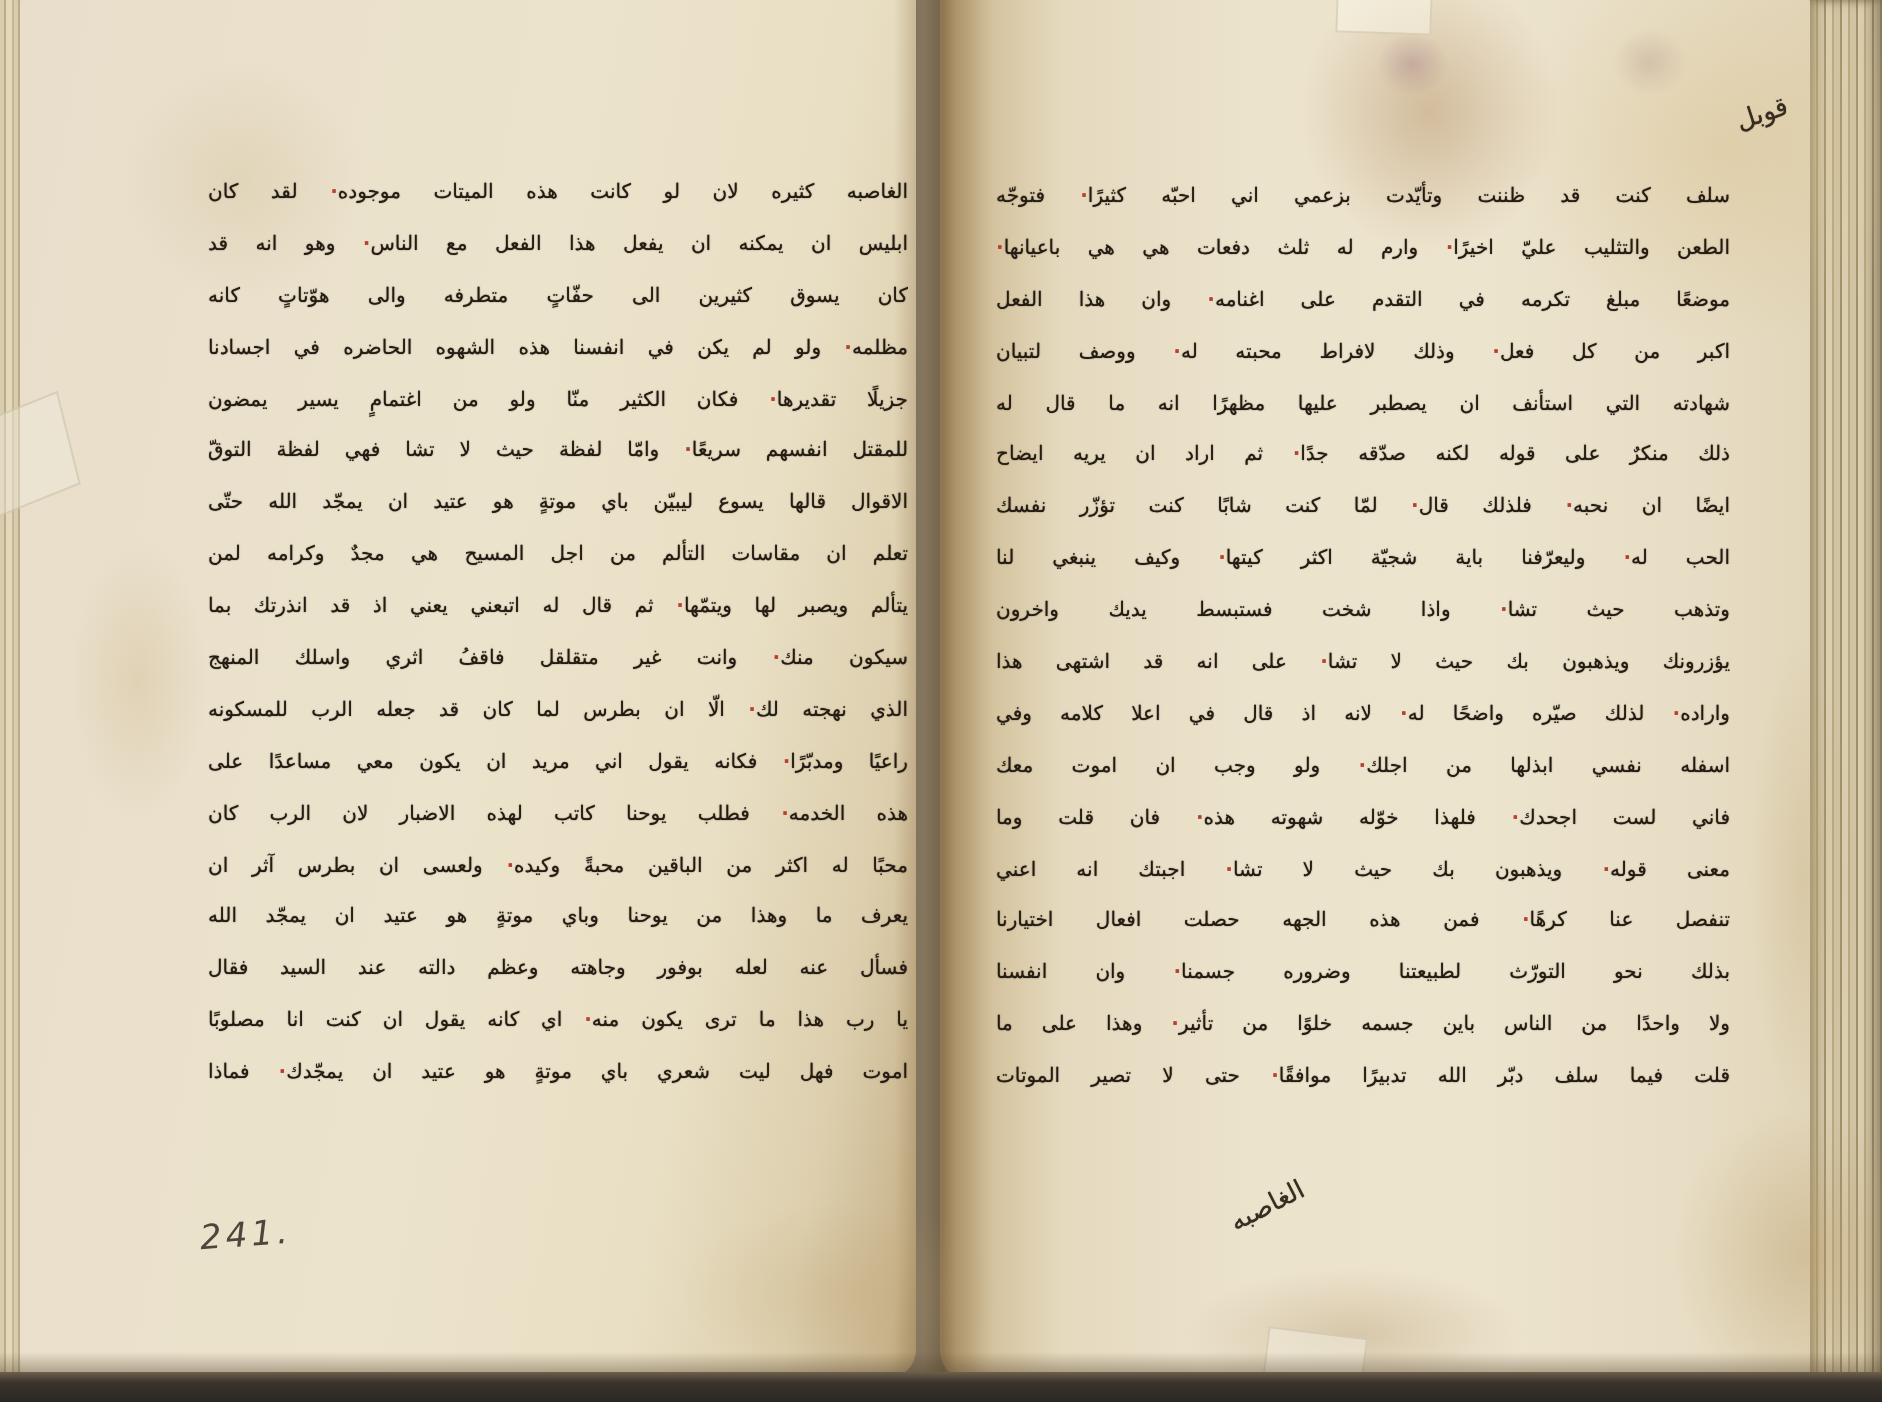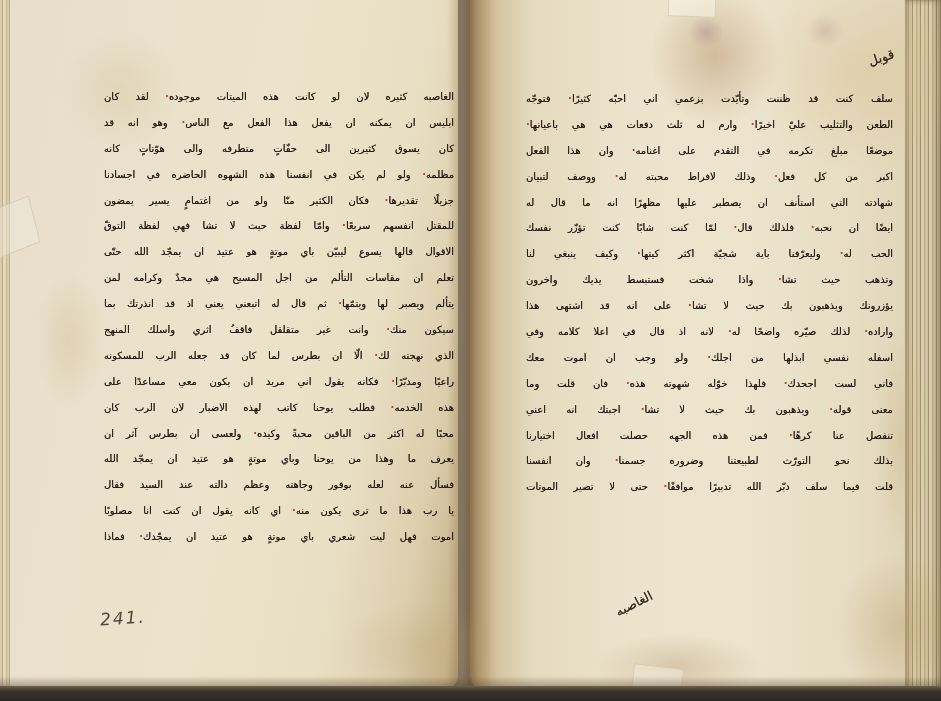--- a/index.html
+++ b/index.html
@@ -54,21 +54,21 @@
   .st4{ left:756px; top:-26px; width:210px; height:200px; background:radial-gradient(closest-side,rgba(214,188,136,.42),rgba(214,188,136,0)); }
   .st5{ left:836px; top:552px; width:130px; height:150px; background:radial-gradient(closest-side,rgba(186,156,104,.4),rgba(186,156,104,0)); }
   .st6{ left:34px; top:270px; width:70px; height:140px; background:radial-gradient(closest-side,rgba(198,172,122,.28),rgba(198,172,122,0)); }
   .st7{ left:874px; top:320px; width:56px; height:240px; background:radial-gradient(closest-side,rgba(192,166,116,.3),rgba(192,166,116,0)); }
   .st8{ left:592px; top:634px; width:170px; height:66px; background:radial-gradient(closest-side,rgba(170,140,94,.32),rgba(170,140,94,0)); }
   .st9{ left:60px; top:30px; width:120px; height:120px; background:radial-gradient(closest-side,rgba(200,178,130,.25),rgba(200,178,130,0)); }
   .st10{ left:340px; top:600px; width:160px; height:90px; background:radial-gradient(closest-side,rgba(190,162,112,.25),rgba(190,162,112,0)); }
   
   .textblock{ position:absolute; direction:rtl; }
   .tb-left{ left:104px; top:84px; width:350px; }
-  .tb-right{ left:526px; top:86px; width:367px; }
+  .tb-right{ left:498px; top:86px; width:367px; }
   .ms-line{
     height:25.9px; line-height:25.9px; white-space:nowrap; overflow:hidden;
     text-align:justify; text-align-last:justify;
     font-size:10px; color:#241b12;
     text-shadow:0 0 .6px rgba(36,27,18,.85);
   }
   .rdot{ color:#b5402f; font-weight:bold; text-shadow:none; }
   .folio-number{
     position:absolute; left:100px; top:608px;
     font-size:17px; font-style:italic; letter-spacing:2px;
@@ -127,30 +127,32 @@
     <div class="ms-line">يا رب هذا ما ترى يكون منه<span class="rdot">·</span> اي كانه يقول ان كنت انا مصلوبًا</div>
     <div class="ms-line">اموت فهل ليت شعري باي موتةٍ هو عتيد ان يمجّدك<span class="rdot">·</span> فماذا</div>
   </div>
 
   <div class="textblock tb-right">
     <div class="ms-line">سلف كنت قد ظننت وتأيّدت بزعمي اني احبّه كثيرًا<span class="rdot">·</span> فتوجّه</div>
     <div class="ms-line">الطعن والتثليب عليّ اخيرًا<span class="rdot">·</span> وارم له ثلث دفعات هي هي باعيانها<span class="rdot">·</span></div>
     <div class="ms-line">موضعًا مبلغ تكرمه في التقدم على اغنامه<span class="rdot">·</span> وان هذا الفعل</div>
     <div class="ms-line">اكبر من كل فعل<span class="rdot">·</span> وذلك لافراط محبته له<span class="rdot">·</span> ووصف لتبيان</div>
     <div class="ms-line">شهادته التي استأنف ان يصطبر عليها مظهرًا انه ما قال له</div>
+    <div class="ms-line">ذلك منكرٌ على قوله لكنه صدّقه جدًا<span class="rdot">·</span> ثم اراد ان يريه ايضاح</div>
     <div class="ms-line">ايضًا ان نحبه<span class="rdot">·</span> فلذلك قال<span class="rdot">·</span> لمّا كنت شابًا كنت تؤزّر نفسك</div>
     <div class="ms-line">الحب له<span class="rdot">·</span> وليعرّفنا باية شجيّة اكثر كيتها<span class="rdot">·</span> وكيف ينبغي لنا</div>
     <div class="ms-line">وتذهب حيث تشا<span class="rdot">·</span> واذا شخت فستبسط يديك واخرون</div>
     <div class="ms-line">يؤزرونك ويذهبون بك حيث لا تشا<span class="rdot">·</span> على انه قد اشتهى هذا</div>
     <div class="ms-line">واراده<span class="rdot">·</span> لذلك صيّره واضحًا له<span class="rdot">·</span> لانه اذ قال في اعلا كلامه وفي</div>
     <div class="ms-line">اسفله نفسي ابذلها من اجلك<span class="rdot">·</span> ولو وجب ان اموت معك</div>
     <div class="ms-line">فاني لست اجحدك<span class="rdot">·</span> فلهذا خوّله شهوته هذه<span class="rdot">·</span> فان قلت وما</div>
     <div class="ms-line">معنى قوله<span class="rdot">·</span> ويذهبون بك حيث لا تشا<span class="rdot">·</span> اجبتك انه اعني</div>
     <div class="ms-line">تنفصل عنا كرهًا<span class="rdot">·</span> فمن هذه الجهه حصلت افعال اختيارنا</div>
     <div class="ms-line">بذلك نحو التورّث لطبيعتنا وضروره جسمنا<span class="rdot">·</span> وان انفسنا</div>
+    <div class="ms-line">ولا واحدًا من الناس باين جسمه خلوًا من تأثير<span class="rdot">·</span> وهذا على ما</div>
     <div class="ms-line">قلت فيما سلف دبّر الله تدبيرًا موافقًا<span class="rdot">·</span> حتى لا تصير الموتات</div>
   </div>
 
   <div class="folio-number">241.</div>
   <div class="margin-note">قوبل</div>
   <div class="catchword">الغاصبه</div>
 
   <div class="tape tape-top-gutter"></div>
   <div class="tape tape-left-edge"></div>
   <div class="tape tape-bottom-gutter"></div>

